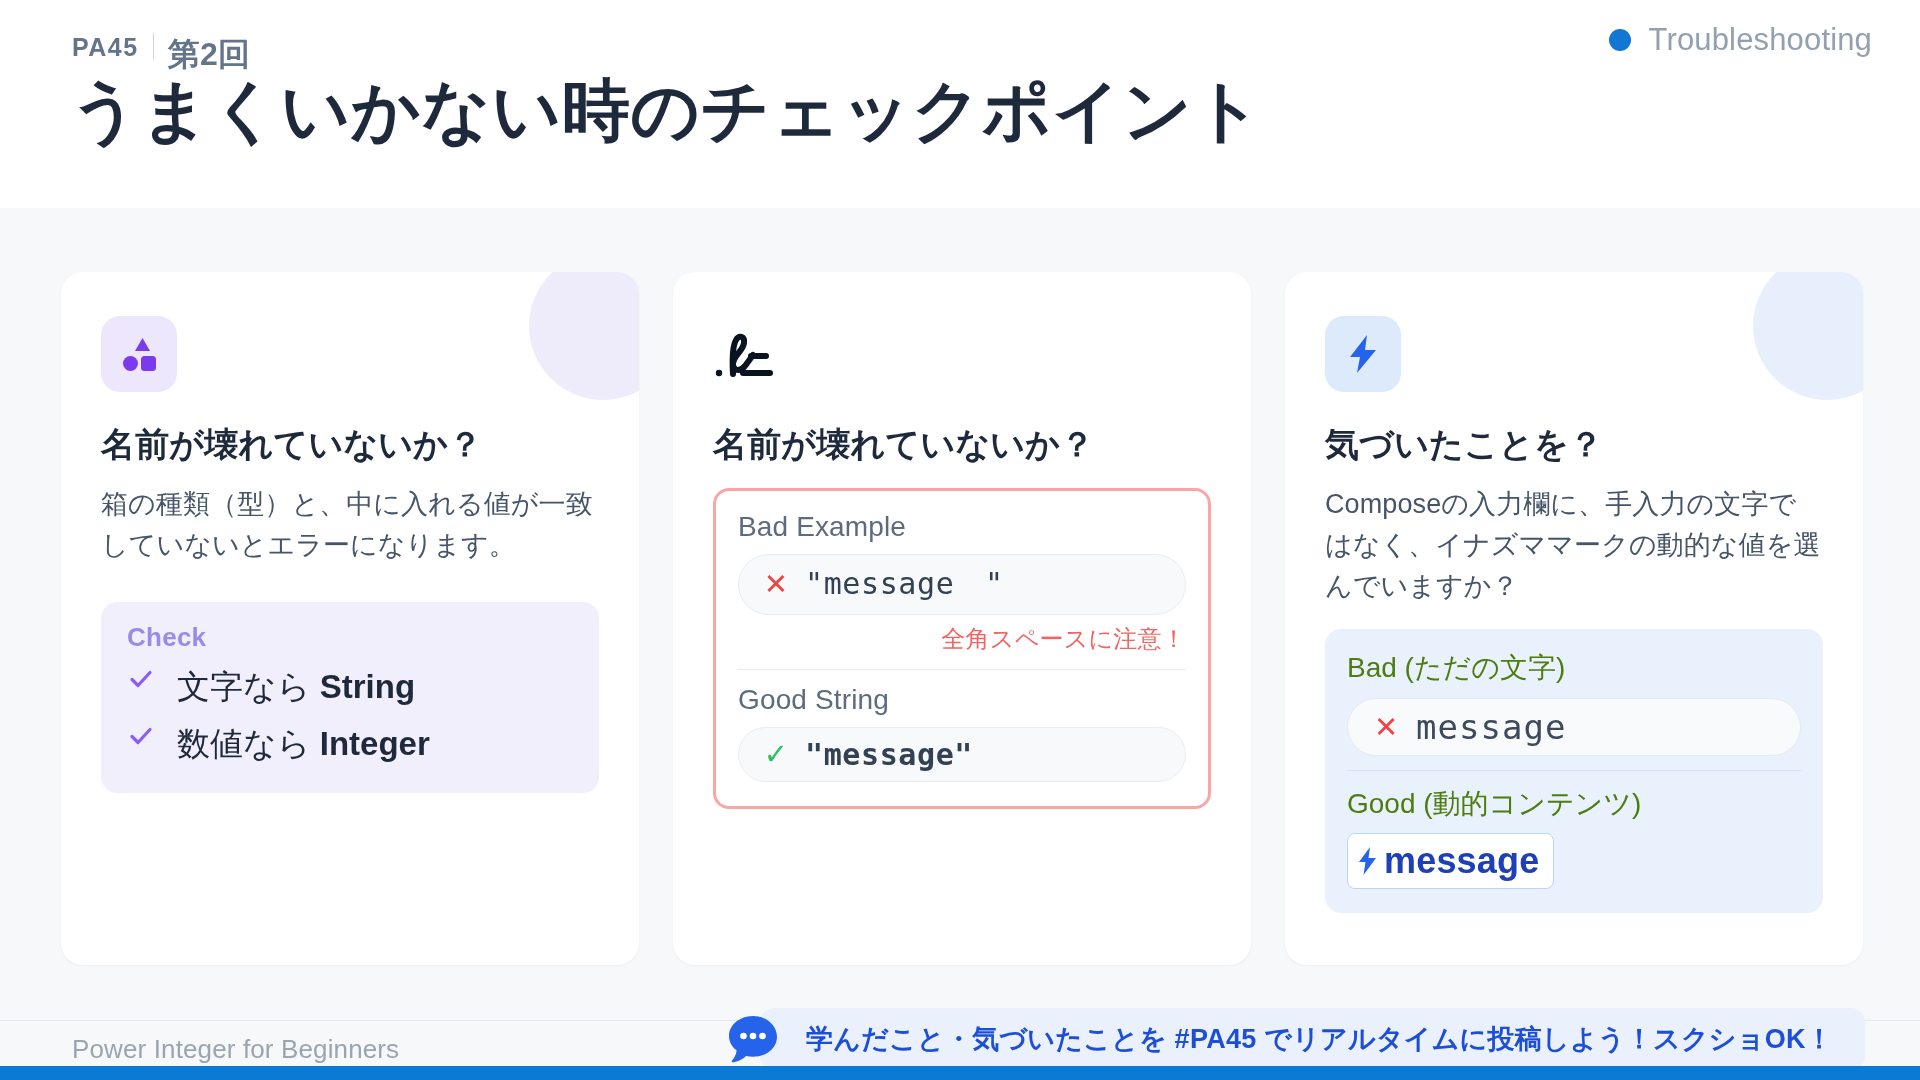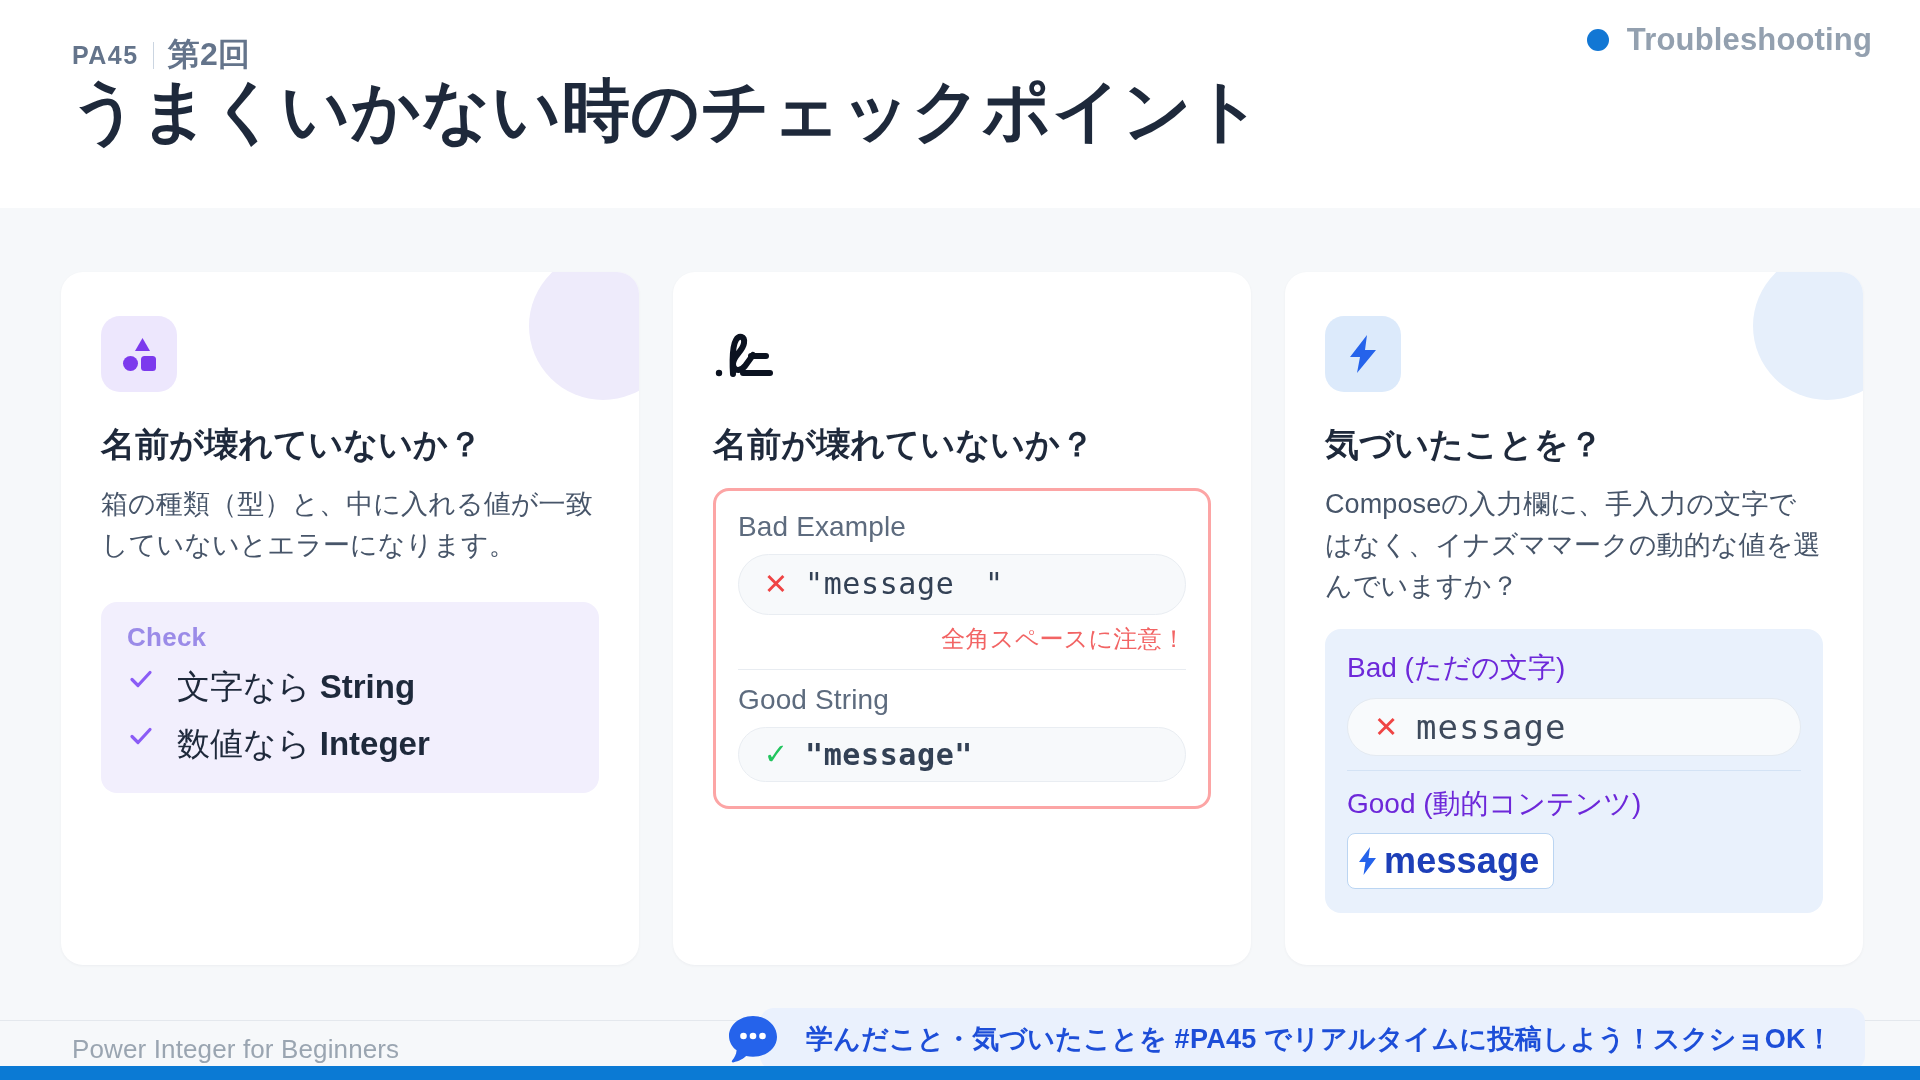--- a/index.html
+++ b/index.html
@@ -14,40 +14,40 @@
   .slide { position: relative; width: 1920px; height: 1080px; background: #F6F8FA; }
 
   
   .header {
     position: absolute; left: 0; top: 0;
     width: 1920px; height: 208px;
     background: #FFFFFF;
   }
   .eyebrow {
     position: absolute; left: 72px; top: 33px;
-    display: flex; align-items: center; gap: 14px;
+    display: flex; gap: 14px;
     font-size: 25px; font-weight: 700; letter-spacing: 0.06em;
     color: #64748B;
   }
   .eyebrow-sep {
     width: 1px; height: 27px; background: #CBD5E1;
   }
   .eyebrow-round { font-size: 32px; font-weight: 700; letter-spacing: 0.01em; color: #64748B; }
   .title {
     position: absolute; left: 70px; top: 70px;
     font-size: 68px; font-weight: 800; letter-spacing: 0.01em;
     color: #1E293B; white-space: nowrap;
     line-height: 1.18;
   }
   .badge {
     position: absolute; right: 48px; top: 22px;
     display: flex; align-items: center; gap: 18px;
   }
   .badge-dot { width: 22px; height: 22px; border-radius: 50%; background: #1277D4; }
-  .badge-text { font-size: 31px; color: #93A0AF; font-weight: 700; letter-spacing: 0.005em; text-align: right; }
+  .badge-text { font-size: 31px; color: #93A0AF; font-weight: 400; letter-spacing: 0.005em; text-align: right; }
 
   
   .cards {
     position: absolute; left: 0; top: 208px;
     width: 1920px; height: 790px;
   }
   .card {
     position: absolute; top: 64px;
     width: 578px; height: 693px;
     background: #FFFFFF;
@@ -142,21 +142,21 @@
   .divider-line { margin-top: 14px; height: 1px; background: #E8ECF1; }
   .example-label.second { margin-top: 14px; display:block; }
 
   
   .dyn-box {
     margin-top: 22px;
     background: #E9F1FC;
     border-radius: 16px;
     padding: 20px 22px 24px 22px;
   }
-  .dyn-label { font-size: 28px; color: #6d28d9; font-weight: 400; }
+  .dyn-label { font-size: 28px; color: #4d7c0f; font-weight: 400; }
   .dyn-pill {
     margin-top: 11px;
     display: flex; align-items: center; gap: 18px;
     background: #F8FAFC;
     border: 1px solid #E4EAF1;
     border-radius: 999px;
     padding: 8px 26px;
     min-height: 52px;
   }
   .dyn-pill .mark { font-size: 29px; color: #EF4444; line-height: 1; width: 24px; text-align:center; }

